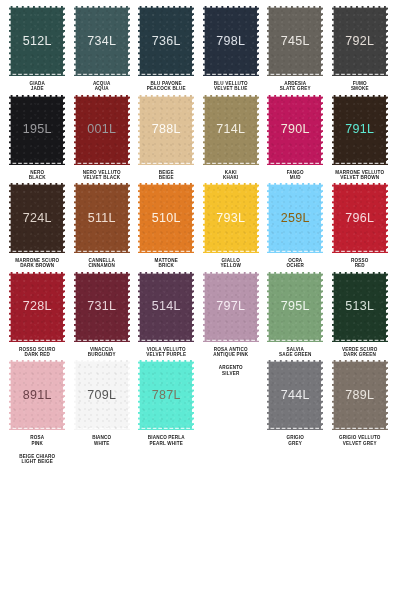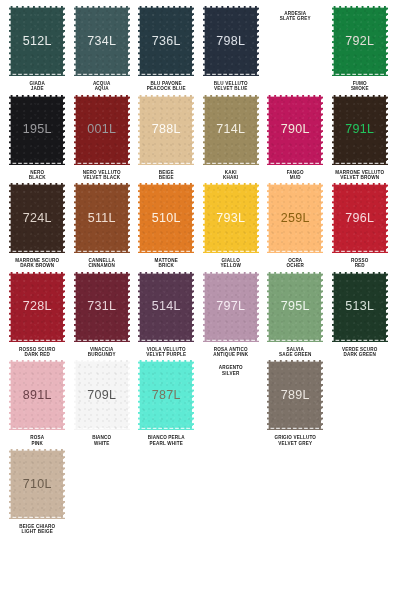--- a/index.html
+++ b/index.html
@@ -150,28 +150,33 @@
           <div class="swatch" style="background: rgb(38, 48, 63);">
             <span class="code" style="color: rgb(221, 225, 232);">798L</span>
           </div>
         </div>
         <div class="names" style="color: rgb(26, 26, 26);">
           <span class="name-it">BLU VELLUTO</span>
           <span class="name-en">VELVET BLUE</span>
         </div>
       </div>
       <div class="cell">
+        <div class="swatch-wrap">
+          <div class="swatch" style="background: rgb(103, 99, 92);">
+            <span class="code" style="color: rgb(236, 233, 228);">745L</span>
+          </div>
+        </div>
         <div class="names" style="color: rgb(26, 26, 26);">
           <span class="name-it">ARDESIA</span>
           <span class="name-en">SLATE GREY</span>
         </div>
       </div>
       <div class="cell">
         <div class="swatch-wrap">
-          <div class="swatch" style="background: #15803d;">
+          <div class="swatch" style="background: #404040;">
             <span class="code" style="color: rgb(229, 222, 216);">792L</span>
           </div>
         </div>
         <div class="names" style="color: rgb(26, 26, 26);">
           <span class="name-it">FUMO</span>
           <span class="name-en">SMOKE</span>
         </div>
       </div>
     </div>
     <div class="row">
@@ -226,21 +231,21 @@
           </div>
         </div>
         <div class="names" style="color: rgb(26, 26, 26);">
           <span class="name-it">FANGO</span>
           <span class="name-en">MUD</span>
         </div>
       </div>
       <div class="cell">
         <div class="swatch-wrap">
           <div class="swatch" style="background: rgb(51, 36, 26);">
-            <span class="code" style="color: #22c55e;">791L</span>
+            <span class="code" style="color: #5eead4;">791L</span>
           </div>
         </div>
         <div class="names" style="color: rgb(26, 26, 26);">
           <span class="name-it">MARRONE VELLUTO</span>
           <span class="name-en">VELVET BROWN</span>
         </div>
       </div>
     </div>
     <div class="row">
       <div class="cell">
@@ -282,21 +287,21 @@
             <span class="code" style="color: rgb(255, 250, 234);">793L</span>
           </div>
         </div>
         <div class="names" style="color: rgb(26, 26, 26);">
           <span class="name-it">GIALLO</span>
           <span class="name-en">YELLOW</span>
         </div>
       </div>
       <div class="cell">
         <div class="swatch-wrap">
-          <div class="swatch" style="background: #fdba74;">
+          <div class="swatch" style="background: #7dd3fc;">
             <span class="code" style="color: rgb(138, 96, 16);">259L</span>
           </div>
         </div>
         <div class="names" style="color: rgb(26, 26, 26);">
           <span class="name-it">OCRA</span>
           <span class="name-en">OCHER</span>
         </div>
       </div>
       <div class="cell">
         <div class="swatch-wrap">
@@ -413,37 +418,43 @@
         </div>
       </div>
       <div class="cell">
         <div class="names" style="color: rgb(26, 26, 26);">
           <span class="name-it">ARGENTO</span>
           <span class="name-en">SILVER</span>
         </div>
       </div>
       <div class="cell">
         <div class="swatch-wrap">
+          <div class="swatch" style="background: rgb(118, 118, 122);">
+            <span class="code" style="color: rgb(236, 236, 237);">744L</span>
+          </div>
+        </div>
+        <div class="names" style="color: rgb(26, 26, 26);">
+          <span class="name-it">GRIGIO</span>
+          <span class="name-en">GREY</span>
+        </div>
+      </div>
+      <div class="cell">
+        <div class="swatch-wrap">
           <div class="swatch" style="background: rgb(125, 114, 104);">
             <span class="code" style="color: rgb(236, 231, 225);">789L</span>
           </div>
         </div>
         <div class="names" style="color: rgb(26, 26, 26);">
           <span class="name-it">GRIGIO VELLUTO</span>
           <span class="name-en">VELVET GREY</span>
         </div>
       </div>
     </div>
     <div class="row">
       <div class="cell">
-        <div class="swatch-wrap">
-          <div class="swatch" style="background: rgb(201, 180, 159);">
-            <span class="code" style="color: rgb(107, 92, 76);">710L</span>
-          </div>
-        </div>
         <div class="names" style="color: rgb(26, 26, 26);">
           <span class="name-it">BEIGE CHIARO</span>
           <span class="name-en">LIGHT BEIGE</span>
         </div>
       </div>
       <div class="spacer-cell"></div>
       <div class="spacer-cell"></div>
       <div class="spacer-cell"></div>
       <div class="spacer-cell"></div>
       <div class="spacer-cell"></div>

